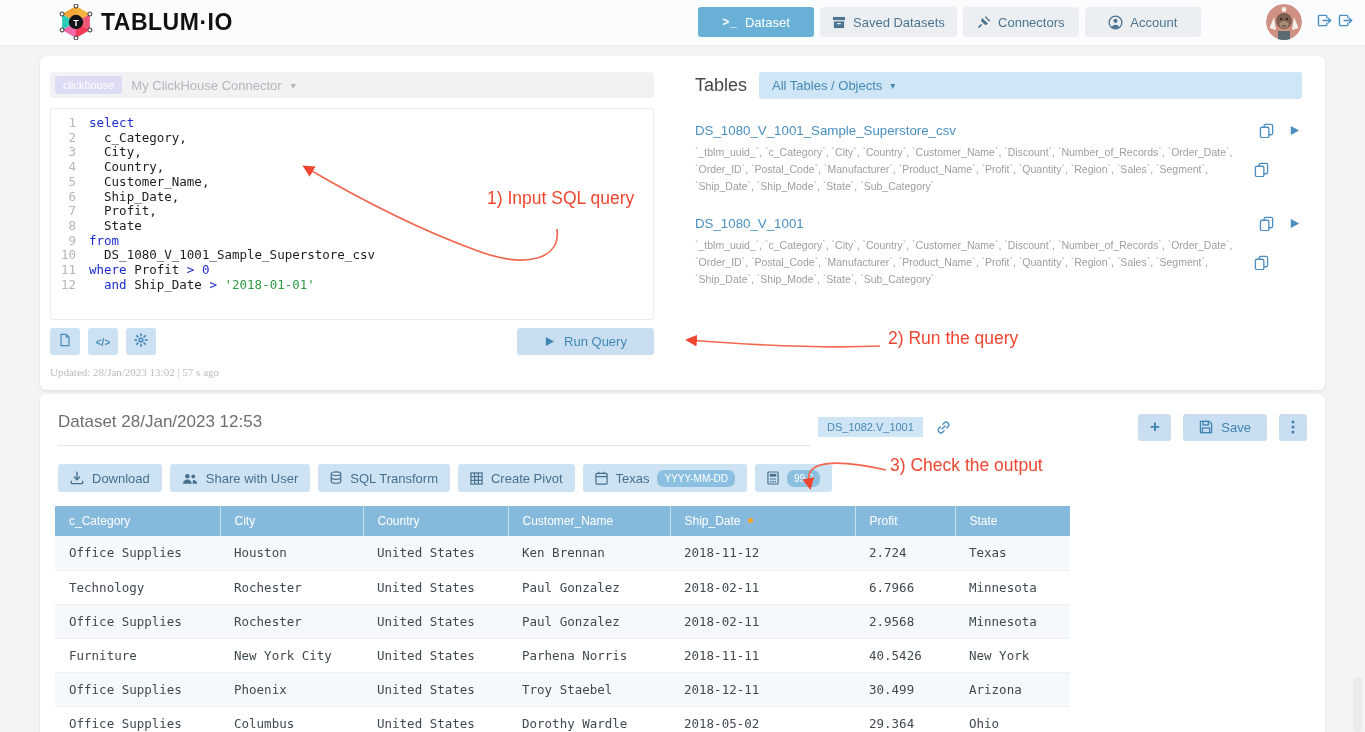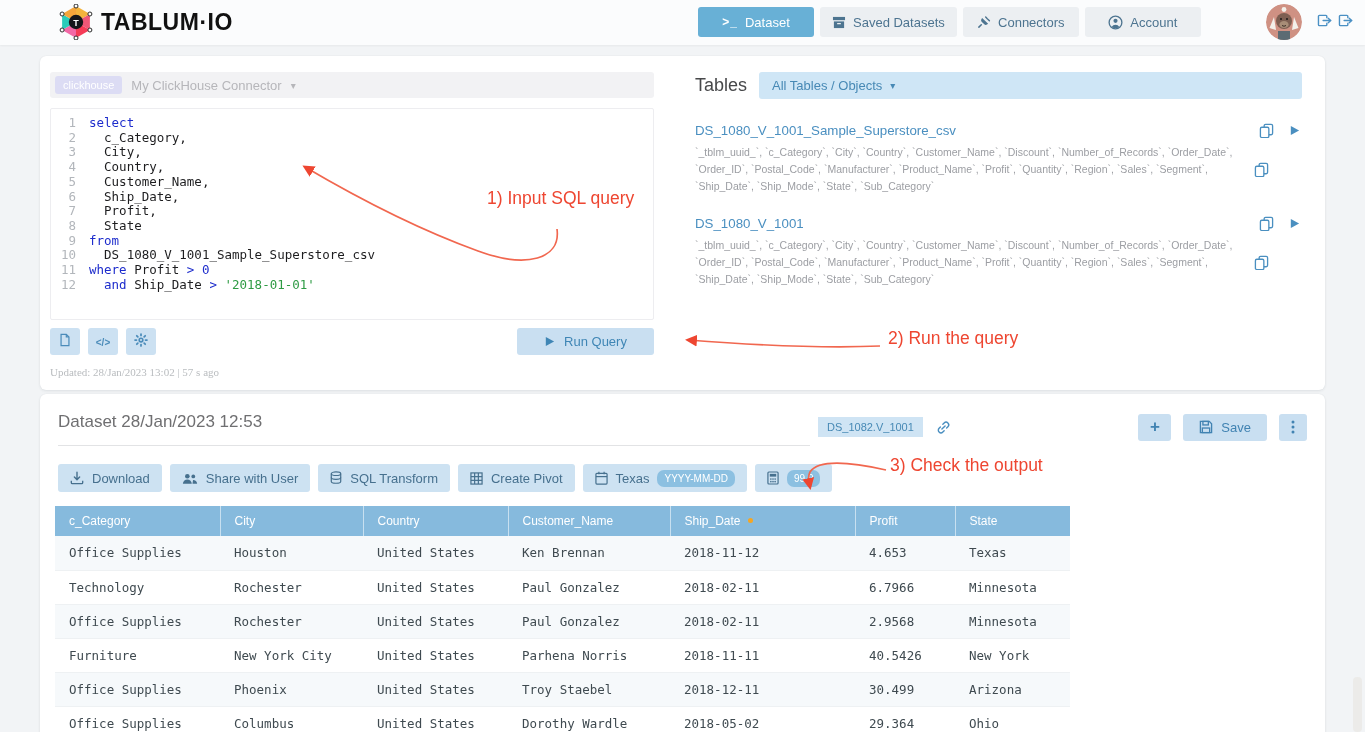--- a/index.html
+++ b/index.html
@@ -503,21 +503,21 @@
           <th>State</th>
         </tr>
       </thead>
       <tbody>
         <tr>
           <td>Office Supplies</td>
           <td>Houston</td>
           <td>United States</td>
           <td>Ken Brennan</td>
           <td>2018-11-12</td>
-          <td>4.653</td>
+          <td>2.724</td>
           <td>Texas</td>
         </tr>
         <tr>
           <td>Technology</td>
           <td>Rochester</td>
           <td>United States</td>
           <td>Paul Gonzalez</td>
           <td>2018-02-11</td>
           <td>6.7966</td>
           <td>Minnesota</td>

